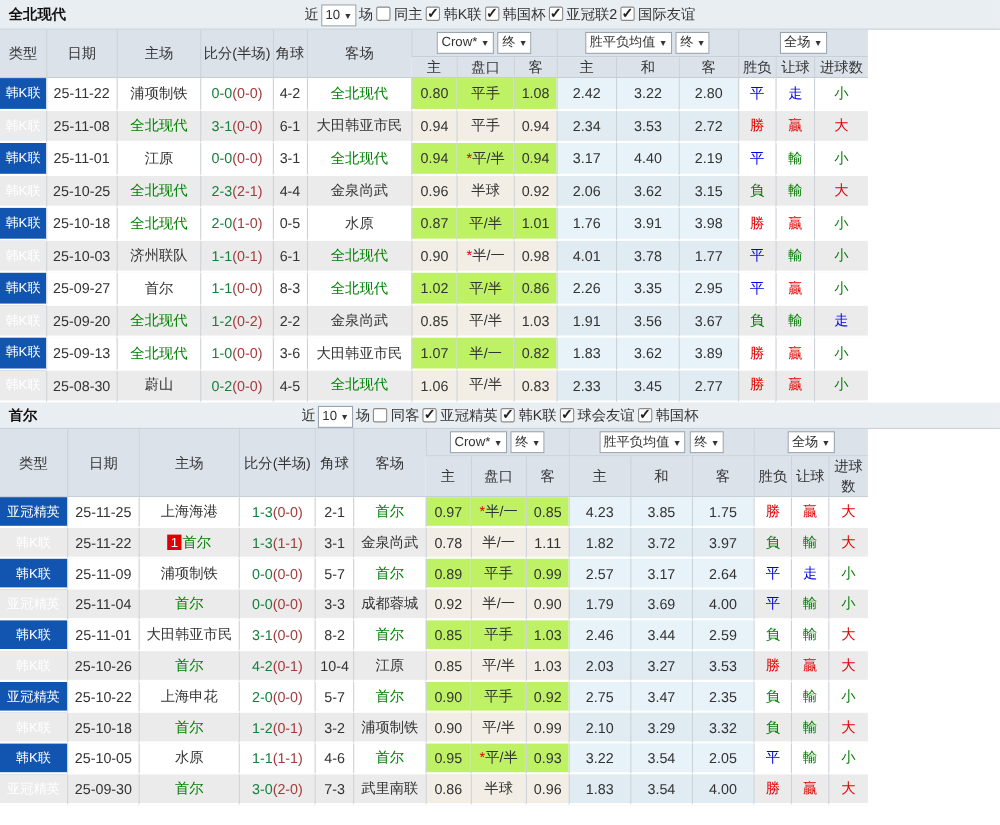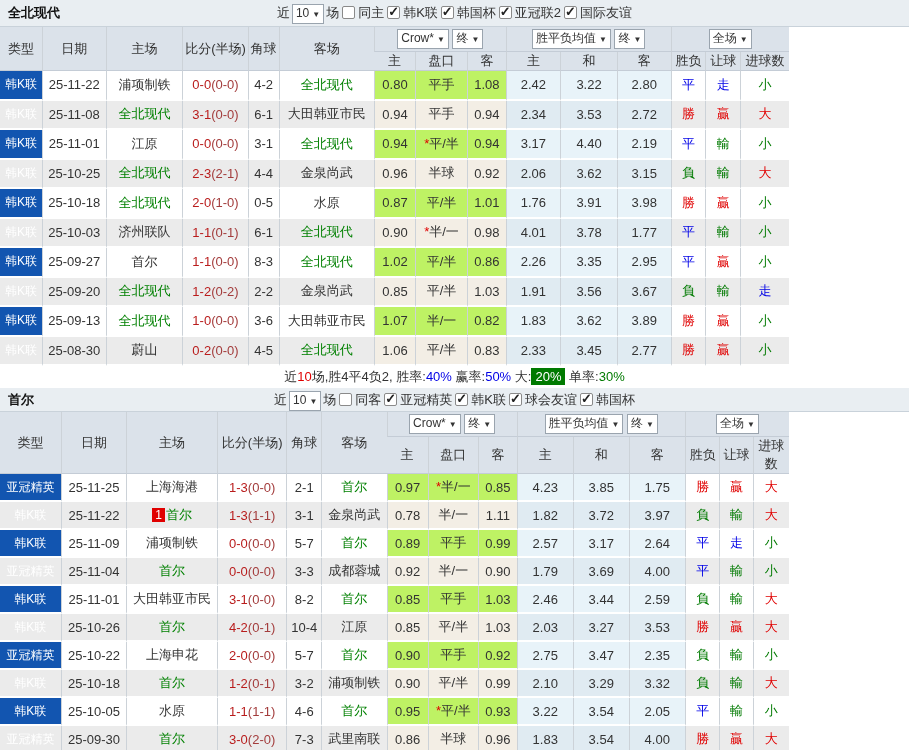--- a/index.html
+++ b/index.html
@@ -39,21 +39,21 @@
   tbody tr.even td{background:#EBEBEB;}
   tbody td.type{background:#1255B0;color:#fff;font-size:12px;border-left:none;}
   tbody td.crow{background:#bef264;}
   tbody tr.even td.crow{background:#F3EEE5;}
   tbody td.avg{background:#E8F3F9;}
   tbody tr.even td.avg{background:#E0EBF2;}
   .g{color:#008000;}
   .c-red{color:#E00000;}
   .c-blue{color:#0000E6;}
   .c-green{color:#007A00;}
-  .ft{color:#b91c1c;}
+  .ft{color:#15803d;}
   .ht{color:#A33C3C;}
   .star{color:#E00000;}
   .badge{background:#E00000;color:#fff;padding:0 3px;margin-right:1px;font-size:12px;}
   .summary{height:22px;line-height:22px;text-align:center;font-size:13px;background:#fff;}
   .summary .wg{background:#007A00;color:#fff;padding:1px 4px;}
 </style>
 </head>
 <body>
 
 <div class="app">
@@ -271,21 +271,20 @@
               <td class="crow">0.83</td>
               <td class="avg">2.33</td>
               <td class="avg">3.45</td>
               <td class="avg">2.77</td>
               <td class="c-red">勝</td>
               <td class="c-red">贏</td>
               <td class="c-green">小</td>
             </tr>
           </tbody>
         </table>
-        <div class="summary"><span>近</span><span class="c-red">10</span><span>场,胜4平4负2, </span><span>胜率:</span><span class="c-blue">40%</span><span> 赢率:</span><span class="c-blue">50%</span><span> 大:</span><span class="wg">20%</span><span> 单率:</span><span class="c-green">30%</span></div>
       </div>
       <div class="section">
         <div class="strip s1">
           <span class="team">首尔</span>
           <span class="filters"><span class="lbl">近</span><span class="dd"><span class="dd-label">10</span><span class="dd-arrow">▼</span></span><span class="lbl">场</span><input class="cb" type="checkbox" style=""><span class="lbl">同客</span><input class="cb" type="checkbox" checked="" style=""><span class="lbl">亚冠精英</span><input class="cb" type="checkbox" checked="" style=""><span class="lbl">韩K联</span><input class="cb" type="checkbox" checked="" style=""><span class="lbl">球会友谊</span><input class="cb" type="checkbox" checked="" style=""><span class="lbl">韩国杯</span></span>
         </div>
         <table class="t2">
           <colgroup>
             <col style="width: 7.7%;">
             <col style="width: 8.3%;">

